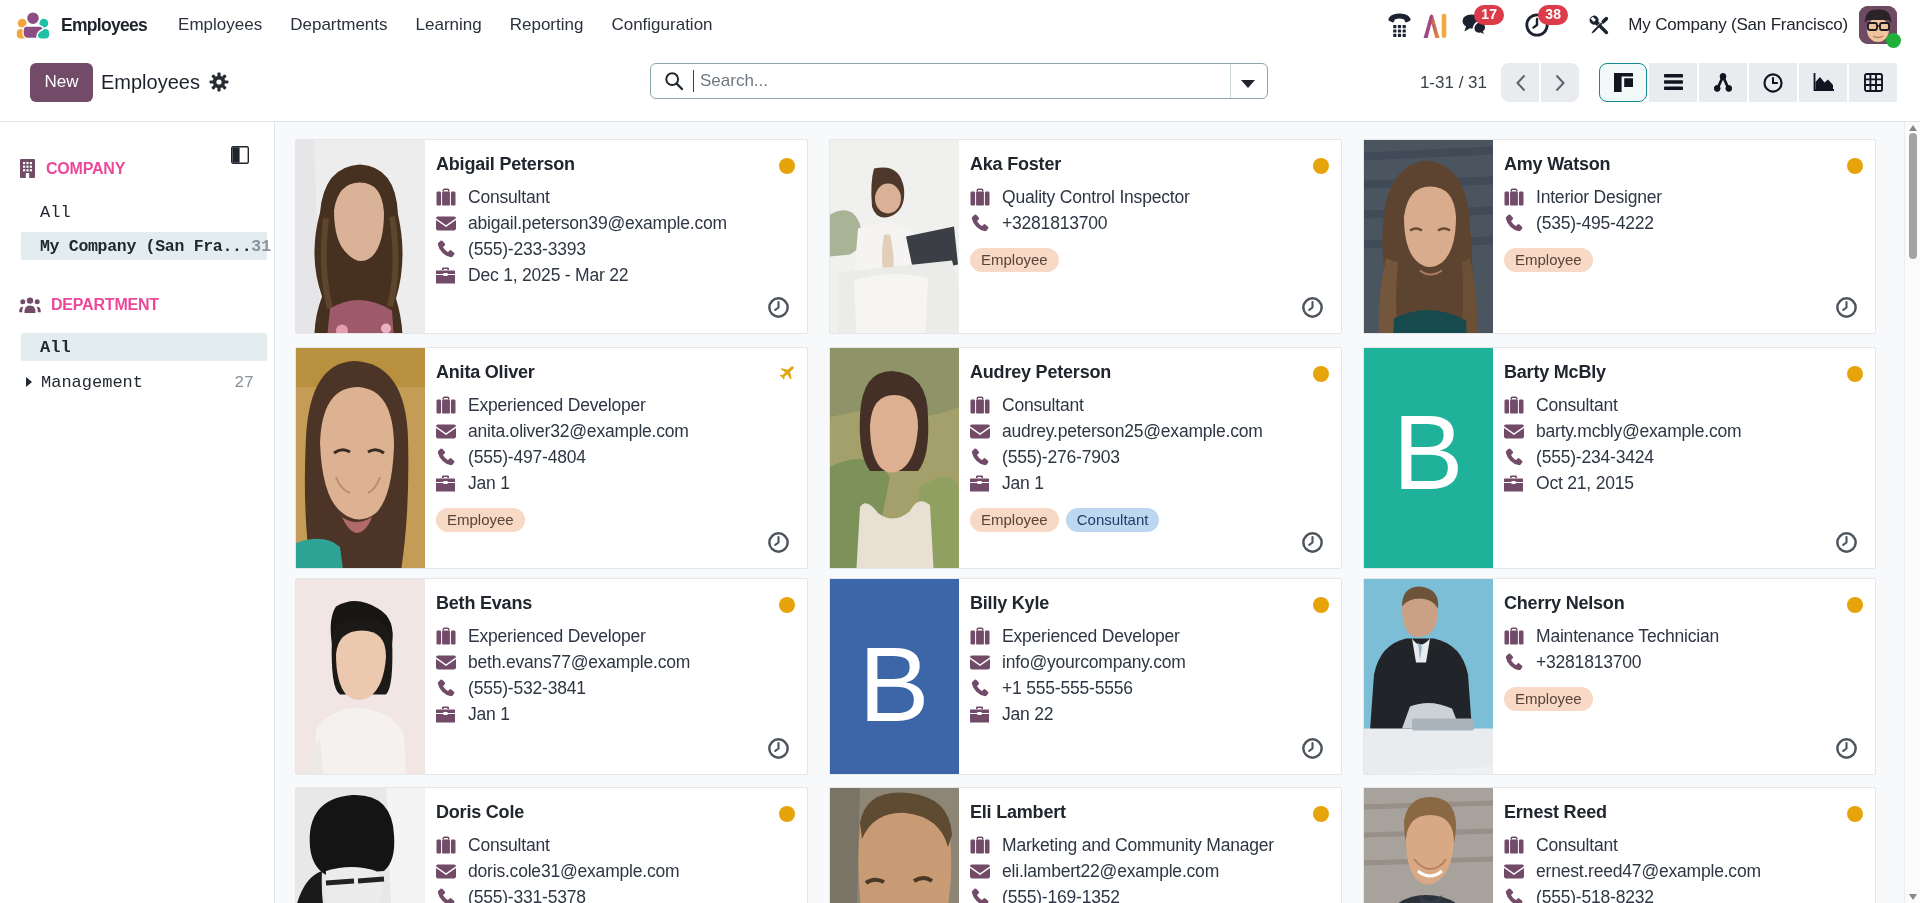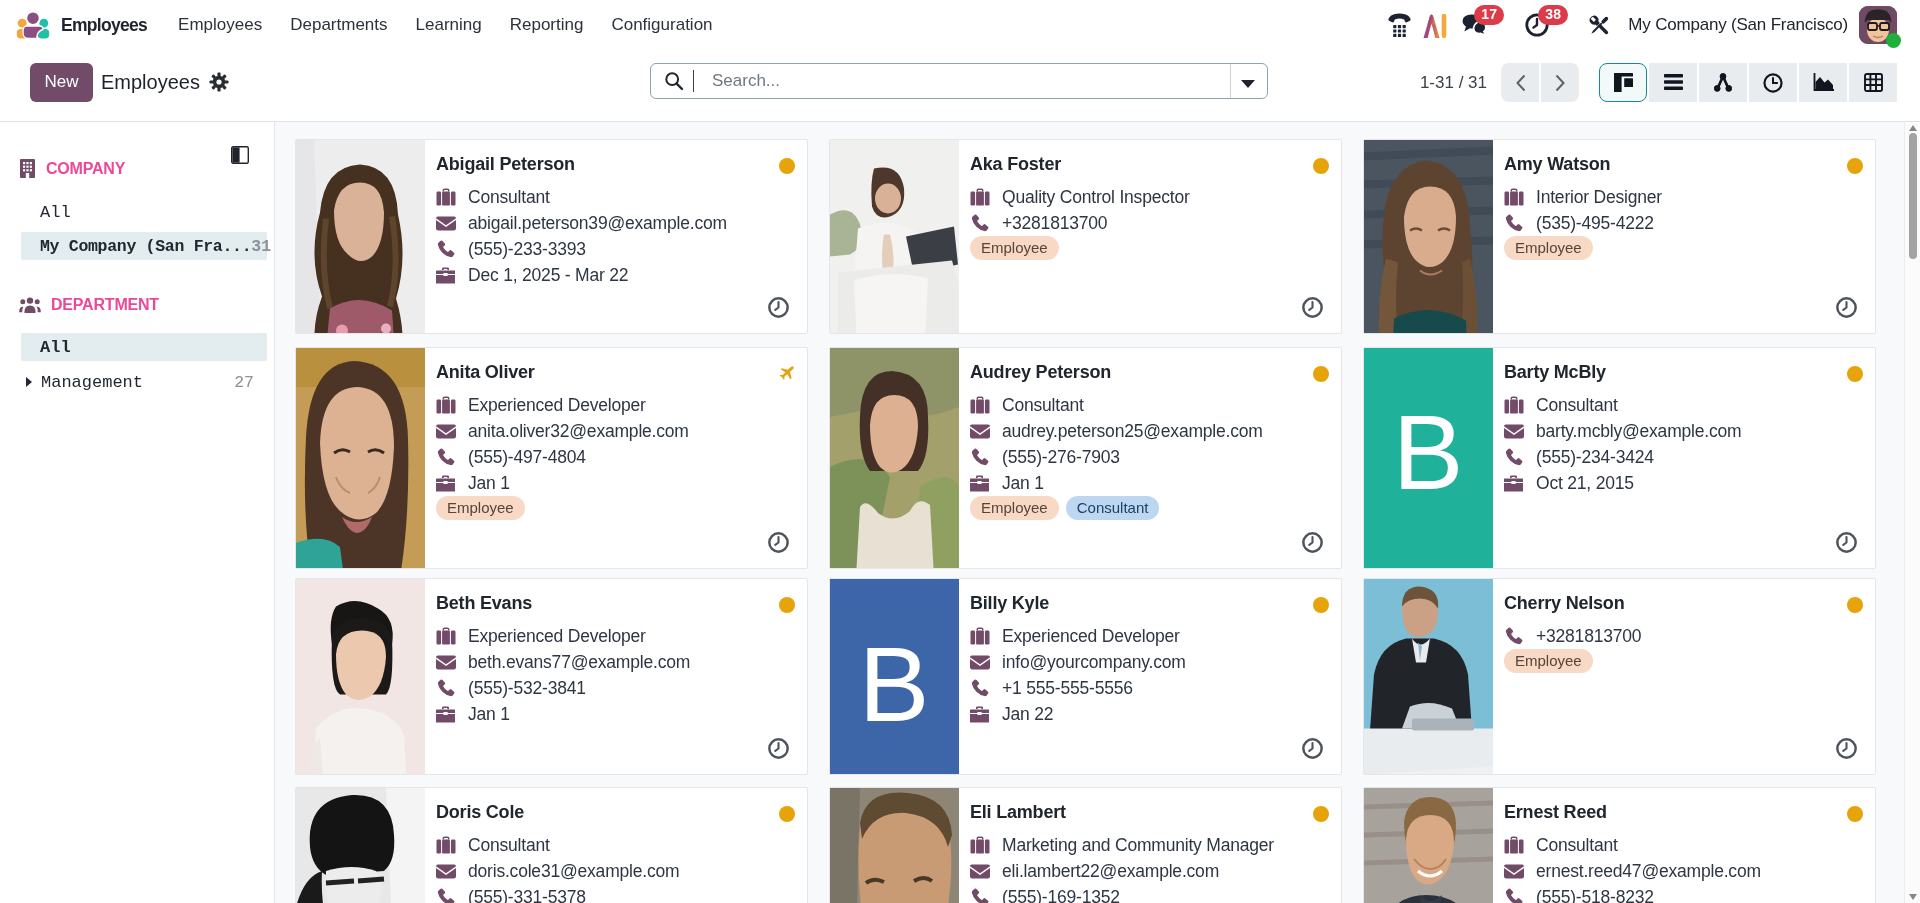--- a/index.html
+++ b/index.html
@@ -17,21 +17,21 @@
 .cotext { font-size:17px; color:#20242c; margin:0 11px 0 16px; letter-spacing:-0.2px;}
 .avatar { width:38px; height:38px; border-radius:9px; position:relative; margin-right:23px; background:#6e4a63; overflow:visible;}
 .avatar .gdot { position:absolute; right:-4px; bottom:-4px; width:15px; height:15px; border-radius:50%; background:#1faf3a; }
 
 .cp { height:72px; background:#fff; border-bottom:1px solid #dfe3e8; display:flex; align-items:center; position:relative;padding-left:10px;}
 .btn-new { margin-left:20px; position:relative; top:-3.5px; background:#714B67; color:#fff; font-size:17px; font-weight:500;
   border:none; border-radius:6px; width:63px; height:39px; }
 .crumb { font-size:20px; color:#1c222c; margin-left:8px; position:relative; top:-3.5px; }
 .search { position:absolute; left:650px; top:13px; width:618px; height:36px;
   border:1px solid #8aa6aa; border-radius:6px; background:#fff; display:flex; align-items:center;}
-.search .ph { color:#6f7880; font-size:17px; margin-left:18px;text-align:center; }
+.search .ph { color:#6f7880; font-size:17px; margin-left:6px;text-align:center; }
 .search .sep { position:absolute; right:36px; top:0; width:1px; height:34px; background:#c9d5d7;}
 .search .arr { position:absolute; right:12px; top:16px; width:0; height:0;
   border-left:7px solid transparent; border-right:7px solid transparent; border-top:8px solid #1f242c;}
 .cp-r { position:absolute; right:23px; top:13px; display:flex; align-items:center; height:39px;text-align:center;}
 .pgtext { font-size:17px; color:#3a4149; margin-right:14px; }
 .pgbtn { width:38px; height:39px; background:#e9ecef; display:flex; align-items:center; justify-content:center;}
 .pgbtn.l { border-radius:8px 0 0 8px; margin-right:2px;}
 .pgbtn.r { border-radius:0 8px 8px 0; margin-right:18px;}
 .vbtn { width:48px; height:39px; background:#e9ecef; display:flex; align-items:center; justify-content:center; margin-left:2px;}
 .vbtn.active { background:#f2f9f9; border:1px solid #158a91; border-radius:8px; }
@@ -51,21 +51,21 @@
 .card { width:513px; background:#fff; border:1px solid #e4e6e9; border-radius:2px; display:flex; position:relative;}
 .card.h1 { height:195px;justify-content:space-between; } .card.h2 { height:222px; margin-top:1px; } .card.h3 { height:197px; margin-top:-3px; } .card.h4 { height:222px; }
 .cimg { width:129px; flex:none; overflow:hidden; }
 .cimg svg { display:block; width:129px; height:100%; }
 .cbody { flex:1; padding:14px 14px 0 11px; position:relative; }
 .nm { font-size:18px; font-weight:700; color:#20262e; letter-spacing:-0.2px; margin-bottom:9px; }
 .ln { display:flex; align-items:center; height:26px; font-size:17.5px; color:#2e3643; letter-spacing:-0.2px;}
 .ln svg { flex:none; margin-right:13px; }
 .lnw { width:19px; flex:none; margin-right:13px; display:flex; justify-content:center;}
 .lnw svg {margin:0;}
-.tags { display:flex; gap:7px; margin-top:0px; }
+.tags { display:flex; gap:7px; margin-top:12px; }
 .tag { height:24px; line-height:24px; border-radius:12px; padding:0 11px; font-size:15px; font-weight:500;}
 .tag.pe { background:#f7d9c5; color:#594439; }
 .tag.bl { background:#bdd7f1; color:#1e3f68; }
 .dot { position:absolute; top:18px; right:12px; width:16px; height:16px; border-radius:50%; background:#e6a30a;}
 .plane { position:absolute; top:17px; right:12px; }
 .clk { position:absolute; bottom:15px; right:18px; }
 
 .sbar { width:16px; background:#fbfbfc; border-left:1px solid #ececee; position:relative; }
 .sbar .th { position:absolute; left:4px; top:11px; width:8px; height:126px; border-radius:4px; background:#a3a3a6;}
 .sbar .up { position:absolute; top:3px; left:4px; width:0; height:0; border-left:4px solid transparent; border-right:4px solid transparent; border-bottom:6px solid #84878b;}
@@ -745,20 +745,28 @@
               <rect x="0" y="150" width="129" height="80" fill="#e9ecee"></rect>
               <path d="M46 128 Q66 120 88 130 L96 150 L38 150 Z" fill="#cad1d7"></path>
               <rect x="48" y="140" width="62" height="12" rx="2" fill="#aab2ba"></rect>
               <path d="M0 196 L129 188 L129 230 L0 230 Z" fill="#eef0f2"></path>
             </svg>
           </div>
           <div class="cbody">
             <div class="nm">Cherry Nelson</div>
             <div class="ln">
               <span class="lnw">
+                <svg width="20" height="18">
+                  <use href="#i-brief"></use>
+                </svg>
+              </span>
+              <span>Maintenance Technician</span>
+            </div>
+            <div class="ln">
+              <span class="lnw">
                 <svg width="18" height="18">
                   <use href="#i-phone"></use>
                 </svg>
               </span>
               <span>+3281813700</span>
             </div>
             <div class="tags">
               <span class="tag pe">Employee</span>
             </div>
             <span class="dot"></span>

